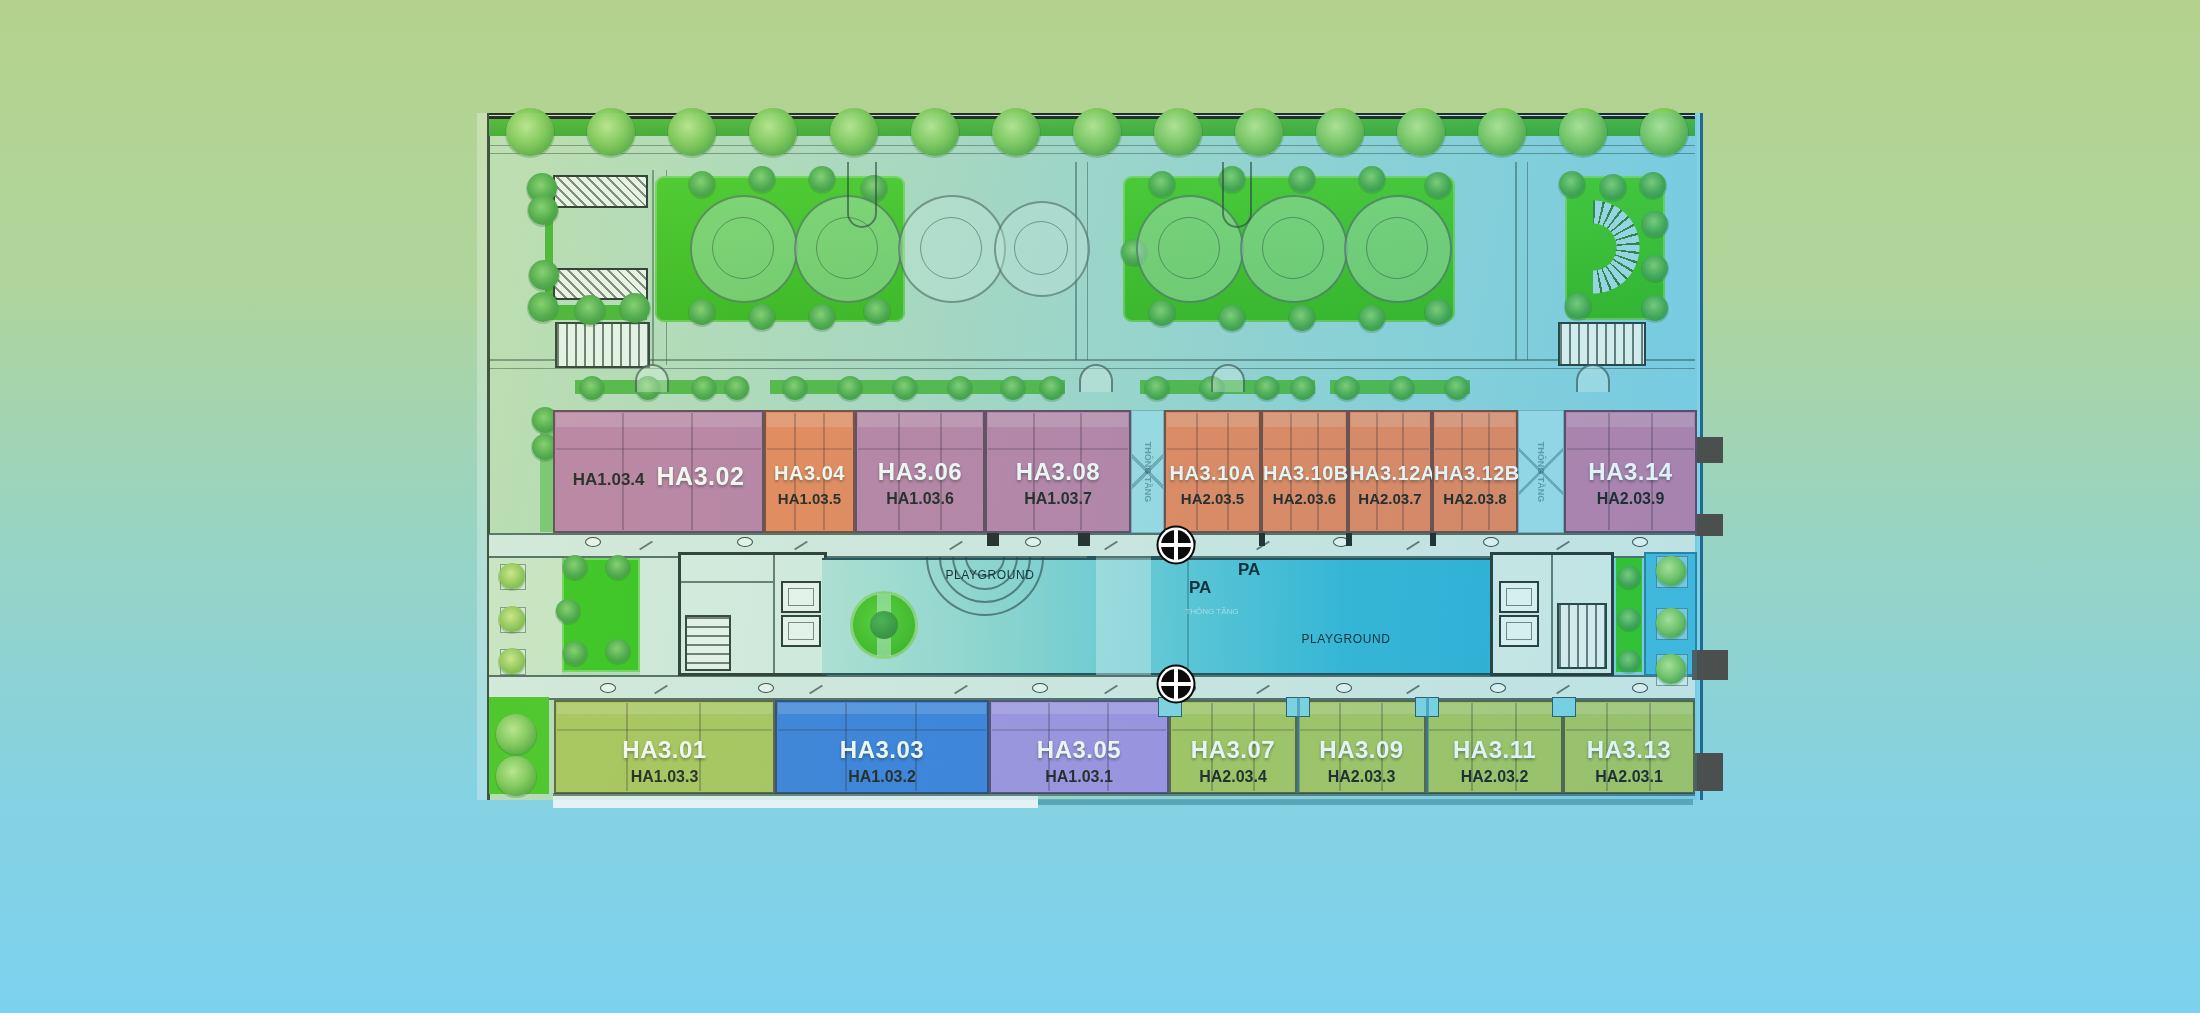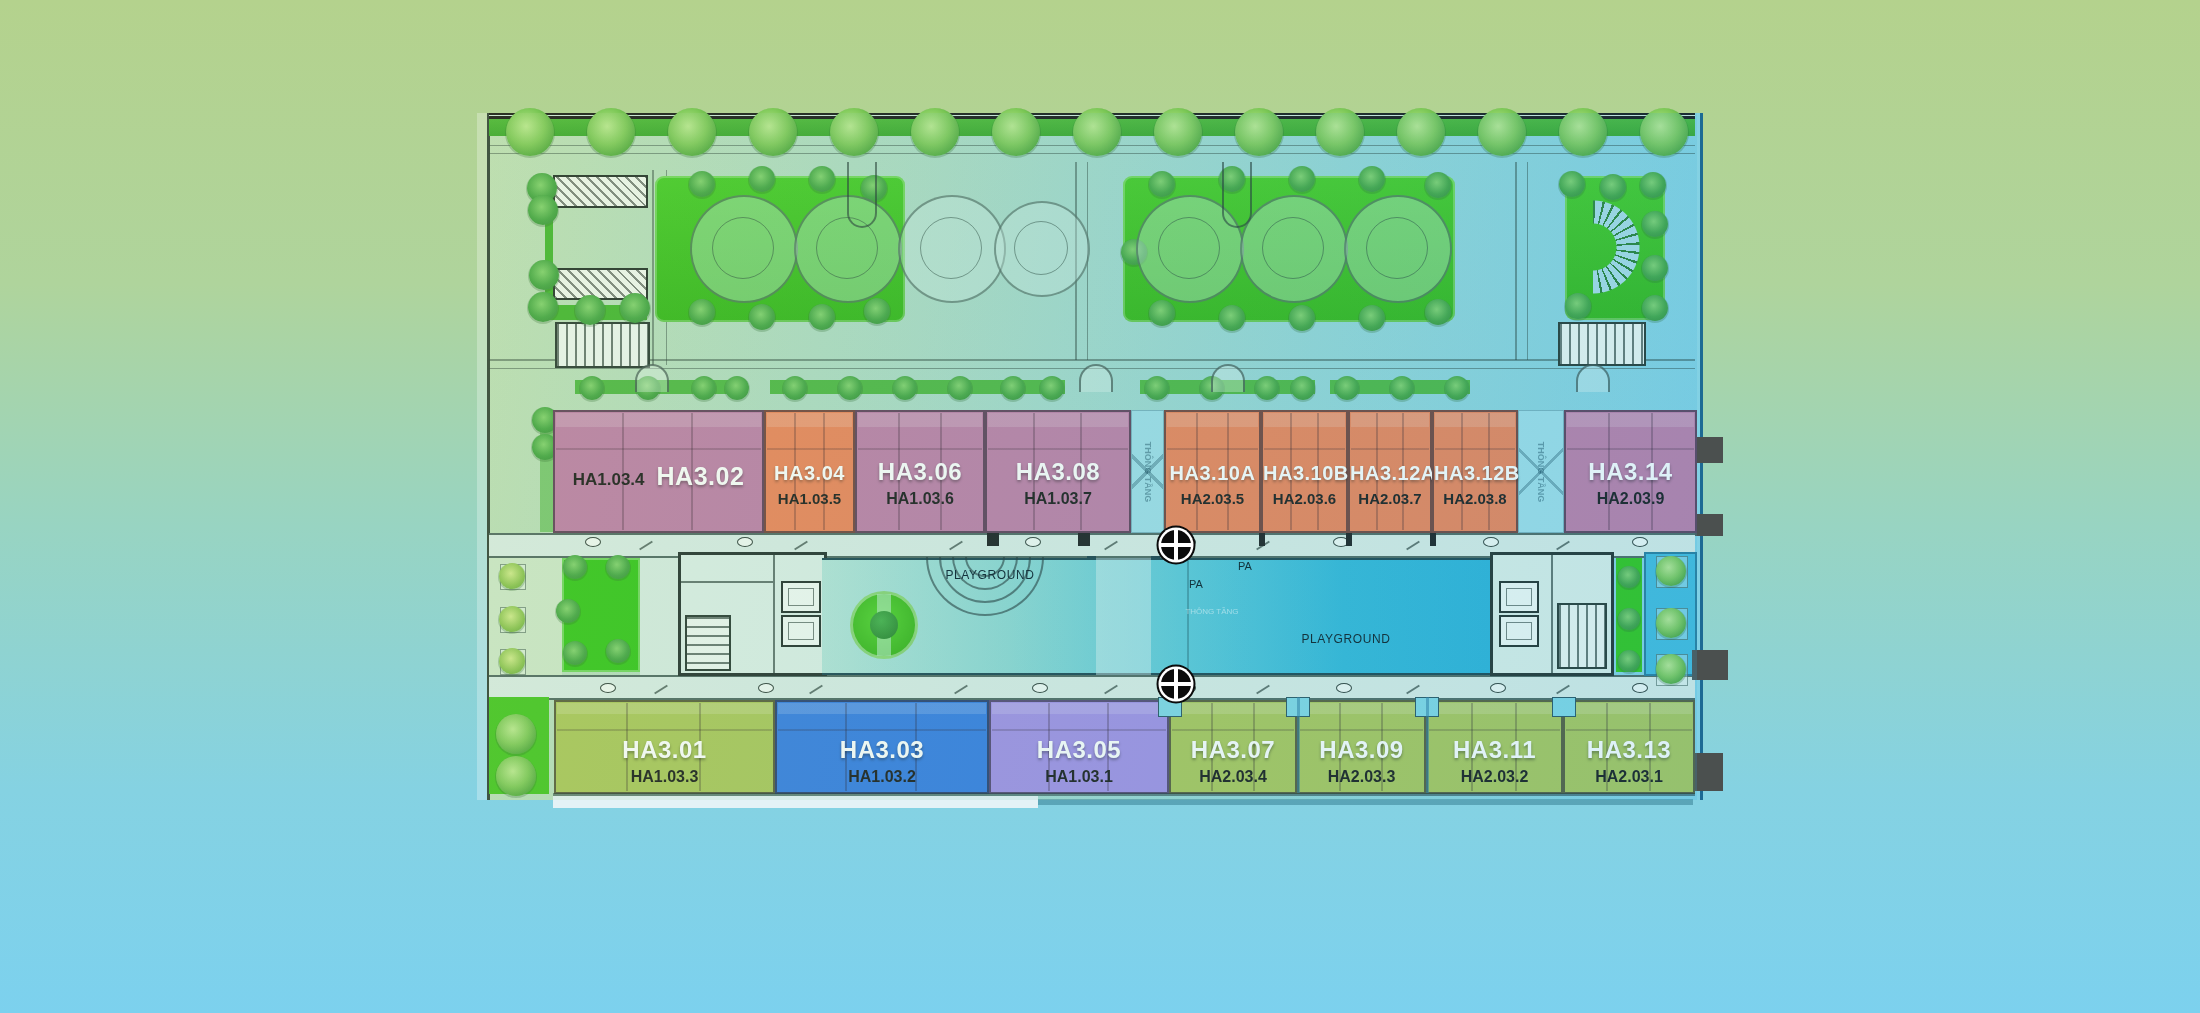--- a/index.html
+++ b/index.html
@@ -66,21 +66,21 @@
   .void:before{content:"";position:absolute;inset:0;background:
     linear-gradient(45deg,transparent 48.5%,rgba(20,70,90,.35) 48.5% 51.5%,transparent 51.5%),
     linear-gradient(-45deg,transparent 48.5%,rgba(20,70,90,.35) 48.5% 51.5%,transparent 51.5%)}
   .void span{position:absolute;top:50%;left:50%;transform:translate(-50%,-50%);writing-mode:vertical-rl;
     font-size:9px;color:rgba(10,60,80,.45);white-space:nowrap;font-weight:bold}
   
   #pool{left:822px;top:558px;width:668px;height:117px;z-index:5;
     background:linear-gradient(90deg,#b2e3da 0%,#8ad6d4 28%,#55c6da 55%,#2db5d9 78%,#28b0d8 100%);
     border-top:2px solid #14404d;border-bottom:2px solid #14404d;box-sizing:border-box}
   .map-label{position:absolute;font-size:12px;color:#14333d;letter-spacing:.6px;font-weight:400;transform:translateX(-50%);z-index:45}
-  .pa{position:absolute;font-size:11px;color:#12323c;font-weight:400;z-index:45}
+  .pa{position:absolute;font-size:17px;color:#12323c;font-weight:700;z-index:45}
   .faint{position:absolute;font-size:8px;color:rgba(255,255,255,.45);transform:translateX(-50%);z-index:45;white-space:nowrap}
   .crosshair{position:absolute;width:30px;height:30px;border-radius:50%;background:#0b0b0b;z-index:50;
     box-shadow:0 0 0 2.5px #fff,0 0 0 4.5px #0b0b0b}
   .crosshair:before{content:"";position:absolute;left:0;right:0;top:50%;height:4px;transform:translateY(-50%);background:#fff}
   .crosshair:after{content:"";position:absolute;top:0;bottom:0;left:50%;width:4px;transform:translateX(-50%);background:#fff}
   #fan{position:absolute;left:1545px;top:199px;width:96px;height:96px;border-radius:50%;z-index:6;
     background:repeating-conic-gradient(rgba(20,60,70,.5) 0 3deg,#a7dbe6 3deg 12deg);
     -webkit-mask:radial-gradient(circle,transparent 0 23px,#000 24px 46px,transparent 47px);
     mask:radial-gradient(circle,transparent 0 23px,#000 24px 46px,transparent 47px);
     clip-path:inset(0 0 0 50%)}

